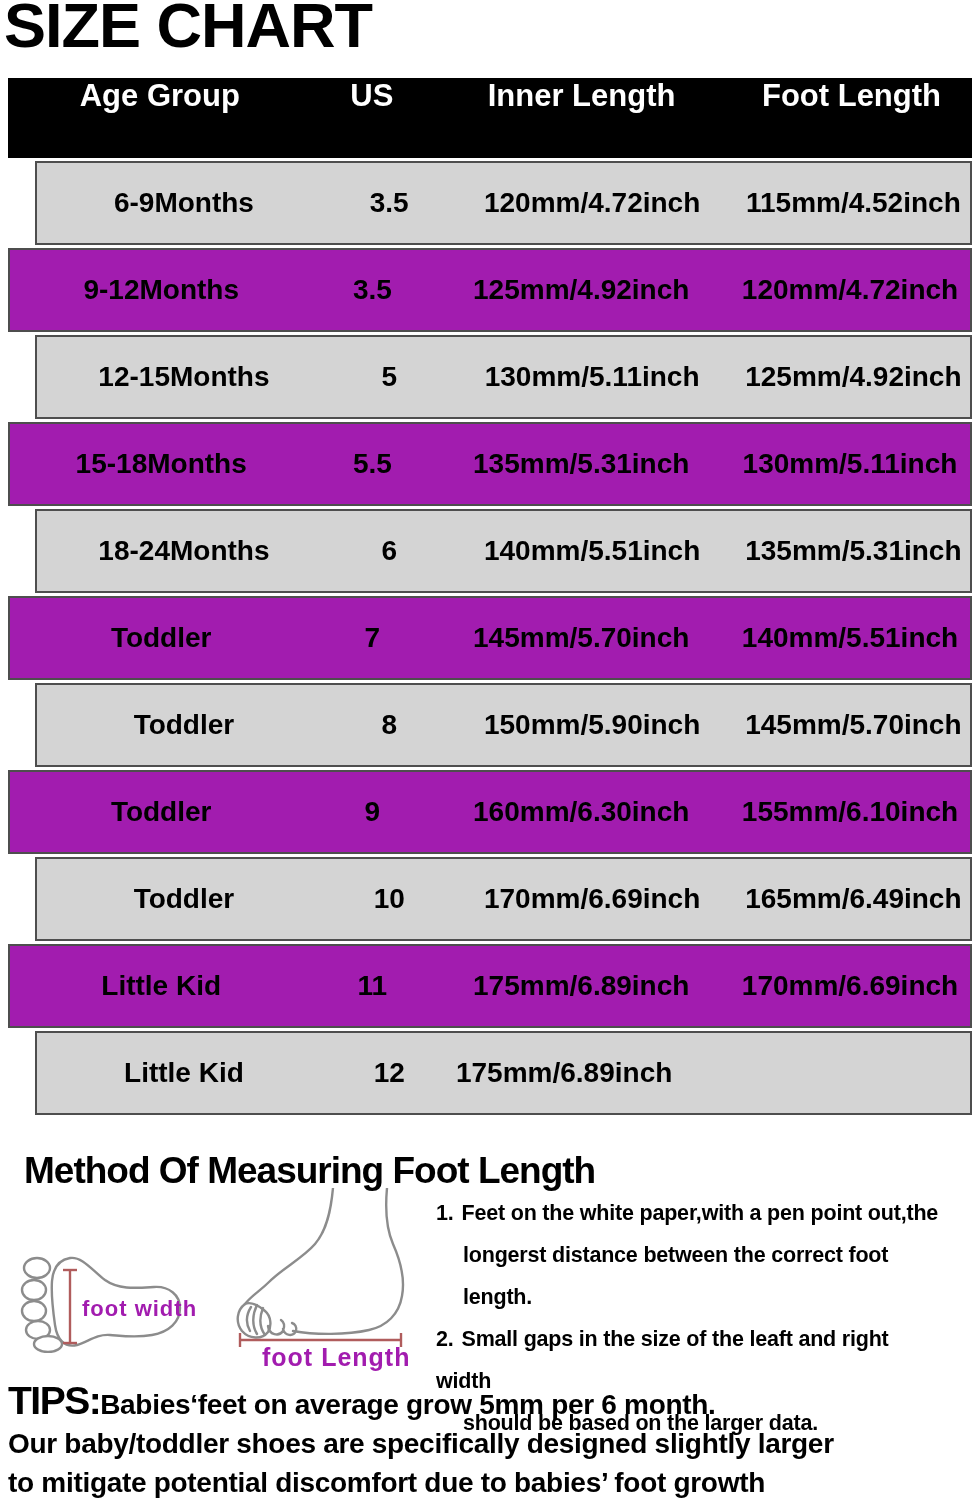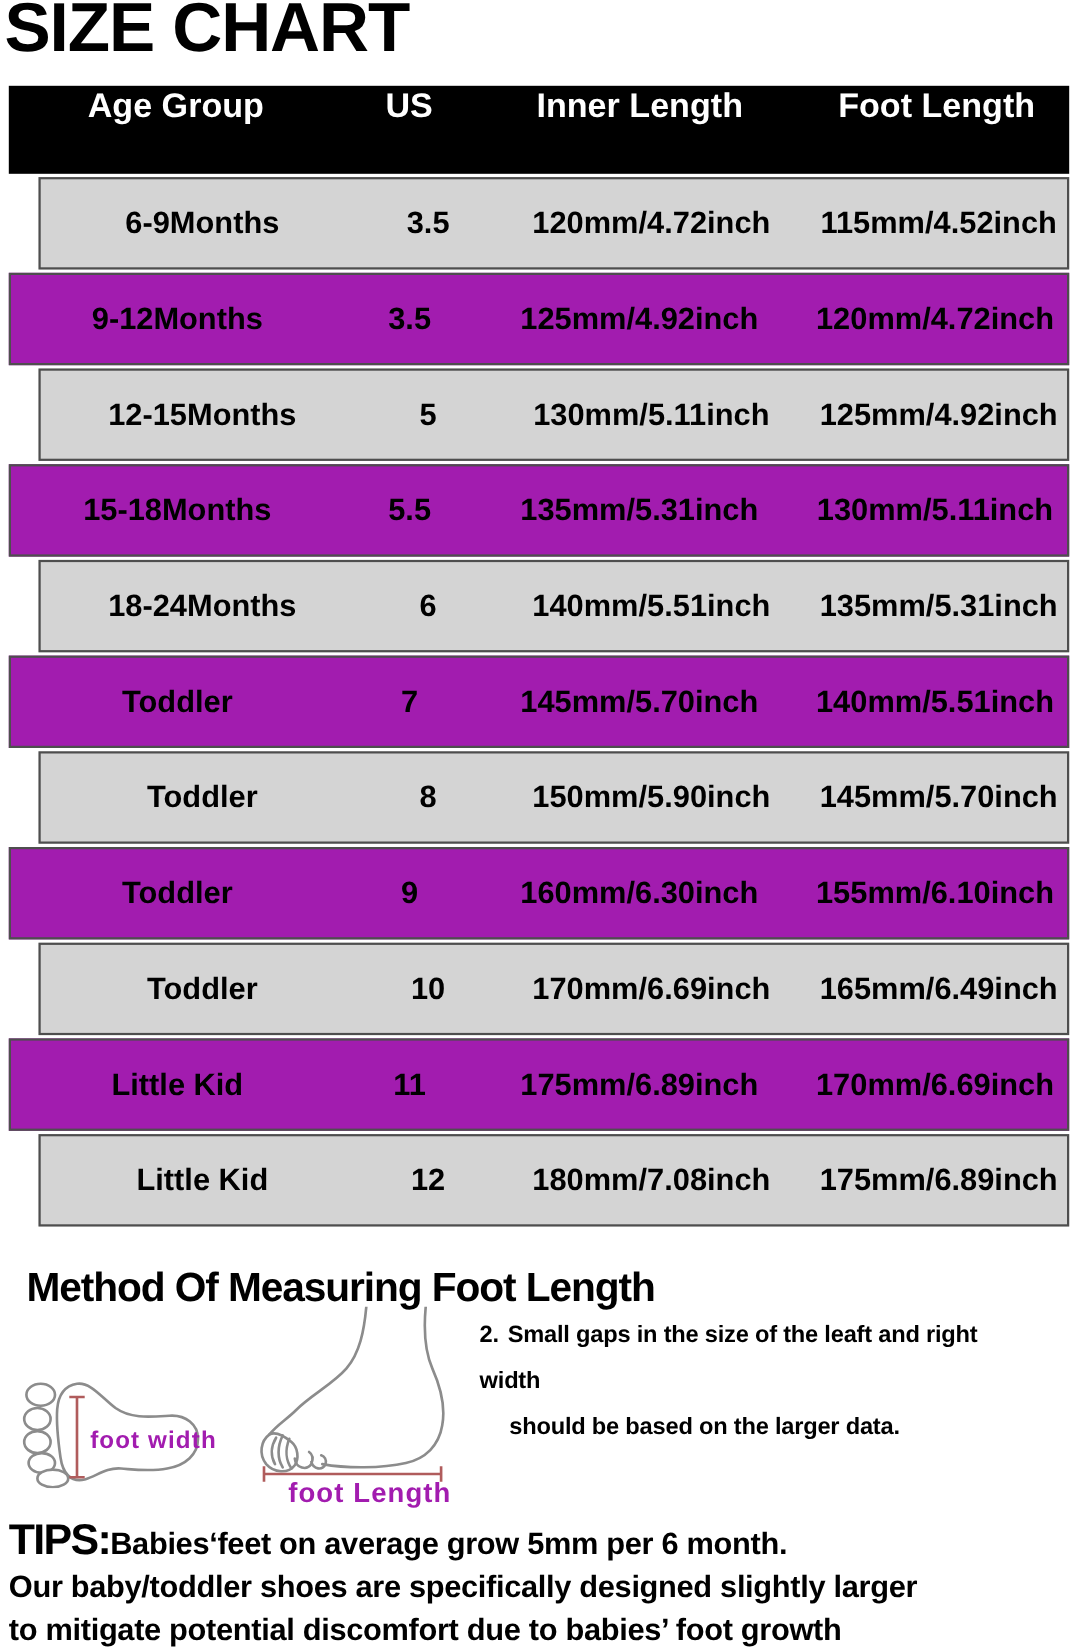--- a/index.html
+++ b/index.html
@@ -128,21 +128,20 @@
   </div>
   <div class="trow white">
     <div class="c-age">Little Kid</div>
     <div class="c-us">11</div>
     <div class="c-inner">175mm/6.89inch</div>
     <div class="c-foot">170mm/6.69inch</div>
   </div>
   <div class="trow gray">
     <div class="c-age">Little Kid</div>
     <div class="c-us">12</div>
-    <div class="c-inner">180mm/7.08inch</div>
     <div class="c-foot">175mm/6.89inch</div>
   </div>
 </div>
 
 <h2 class="method-heading">Method Of Measuring Foot Length</h2>
 
 <svg id="footprint-svg" class="diagram" width="170" height="98" viewBox="0 0 170 98">
   <ellipse class="toe" cx="17" cy="13" rx="13" ry="10"></ellipse>
   <ellipse class="toe" cx="14" cy="35" rx="12" ry="10"></ellipse>
   <ellipse class="toe" cx="14" cy="56" rx="12" ry="10"></ellipse>
@@ -170,20 +169,26 @@
     <line class="measure" x1="5" y1="152" x2="166" y2="152"></line>
     <line class="measure" x1="5" y1="145" x2="5" y2="159"></line>
     <line class="measure" x1="166" y1="145" x2="166" y2="159"></line>
   </g>
 </svg>
 <div id="foot-length-label" class="diagram-label">foot Length</div>
 
 <div class="instructions">
   <div>
     <div>
+      <span class="instr-num">1.</span><span>Feet on the white paper,with a pen point out,the</span>
+    </div>
+    <div class="instr-cont">longerst distance between the correct foot length.</div>
+  </div>
+  <div>
+    <div>
       <span class="instr-num">2.</span><span>Small gaps in the size of the leaft and right width</span>
     </div>
     <div class="instr-cont">should be based on the larger data.</div>
   </div>
 </div>
 
 <div class="tips">
   <div>
     <span class="tips-label">TIPS:</span><span>Babies‘feet on average grow 5mm per 6 month.</span>
   </div>

